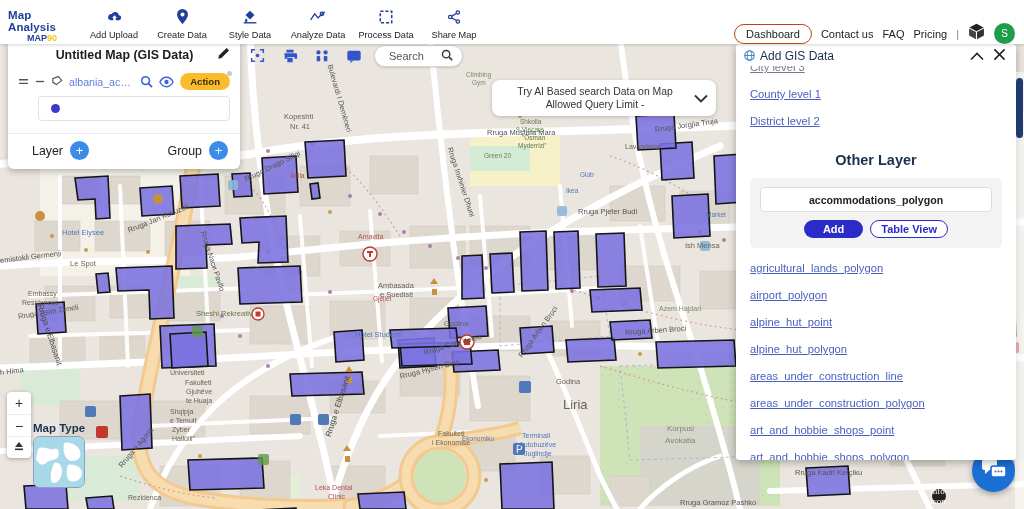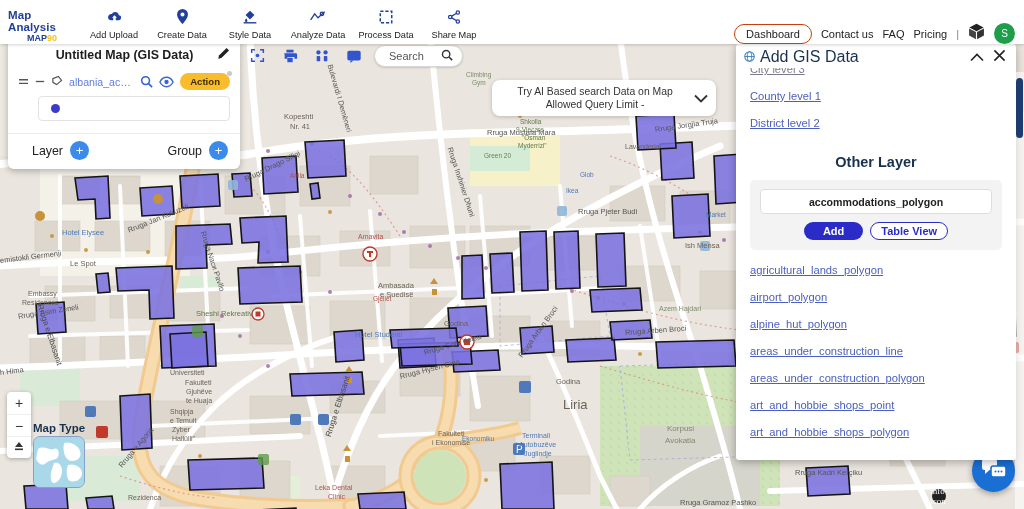--- a/index.html
+++ b/index.html
@@ -119,21 +119,21 @@
   
   #rightpanel {
     position:absolute; top:44px; left:736px; width:280px; height:416px;
     background:#fff; border-radius:3px; z-index:40;
     box-shadow:0 2px 8px rgba(0,0,0,.3);
     display:flex;flex-direction:column; overflow:hidden;
   }
   .rp-head {
     display:flex;align-items:center; padding:4px 8px 2px 8px; gap:5px;
   }
-  .rp-head .ttl { font-size:16px; color:#17314f; flex:1; }
+  .rp-head .ttl { font-size:12px; color:#17314f; flex:1; }
   .rp-head .globe { color:#3f7fc1; font-size:11px; }
   .rp-head .hic { color:#222; cursor:pointer; font-size:14px; padding:0 2px; }
   .rp-scroll {
     flex:1; overflow:hidden; position:relative; padding:0 14px;
   }
   .lk {
     display:block; font-size:11.2px; color:#4a5fbf; text-decoration:underline;
     padding:8px 0 7px 0; cursor:pointer; white-space:nowrap;
   }
   .lk.cut { padding-top:0; margin-top:-5px; color:#7a7a8c; }
@@ -820,19 +820,20 @@
     <div class="otherlayer">Other Layer</div>
     <div class="selbox">
       <div class="selinput">accommodations_polygon</div>
       <div class="selbtns">
         <span class="btn-blue">Add</span>
         <span class="btn-outline">Table View</span>
       </div>
     </div>
     <a class="lk">agricultural_lands_polygon</a>
     <a class="lk">airport_polygon</a>
+    <a class="lk">alpine_hut_point</a>
     <a class="lk">alpine_hut_polygon</a>
     <a class="lk">areas_under_construction_line</a>
     <a class="lk">areas_under_construction_polygon</a>
     <a class="lk">art_and_hobbie_shops_point</a>
     <a class="lk">art_and_hobbie_shops_polygon</a>
   </div>
 </div>
 
 </body></html>

